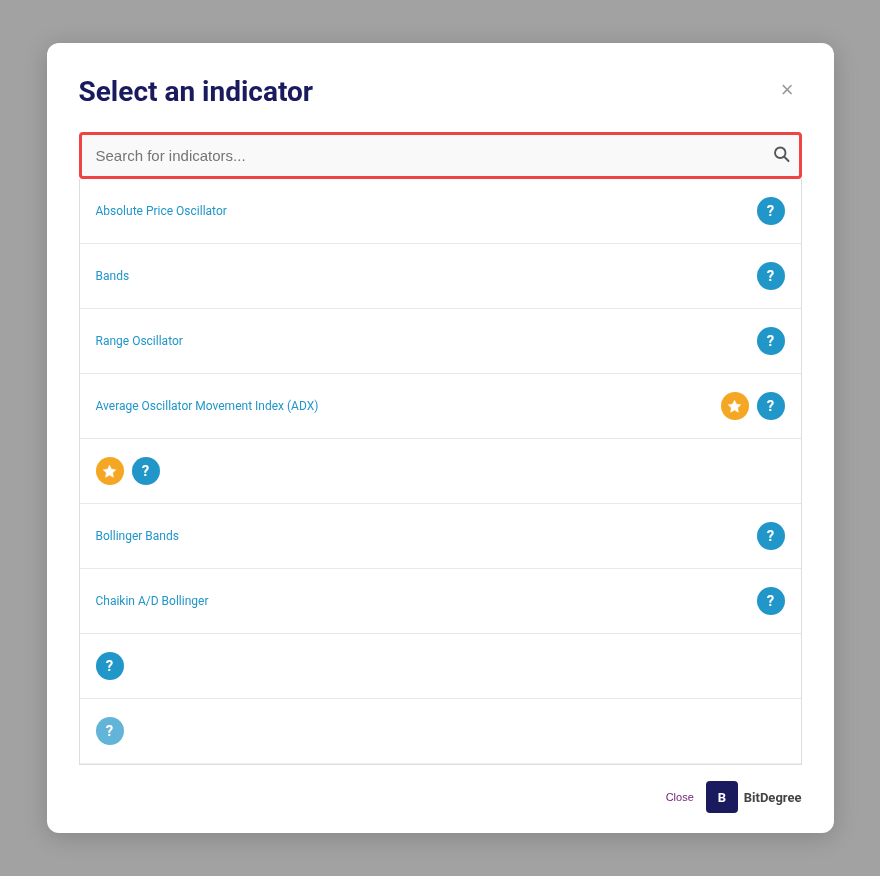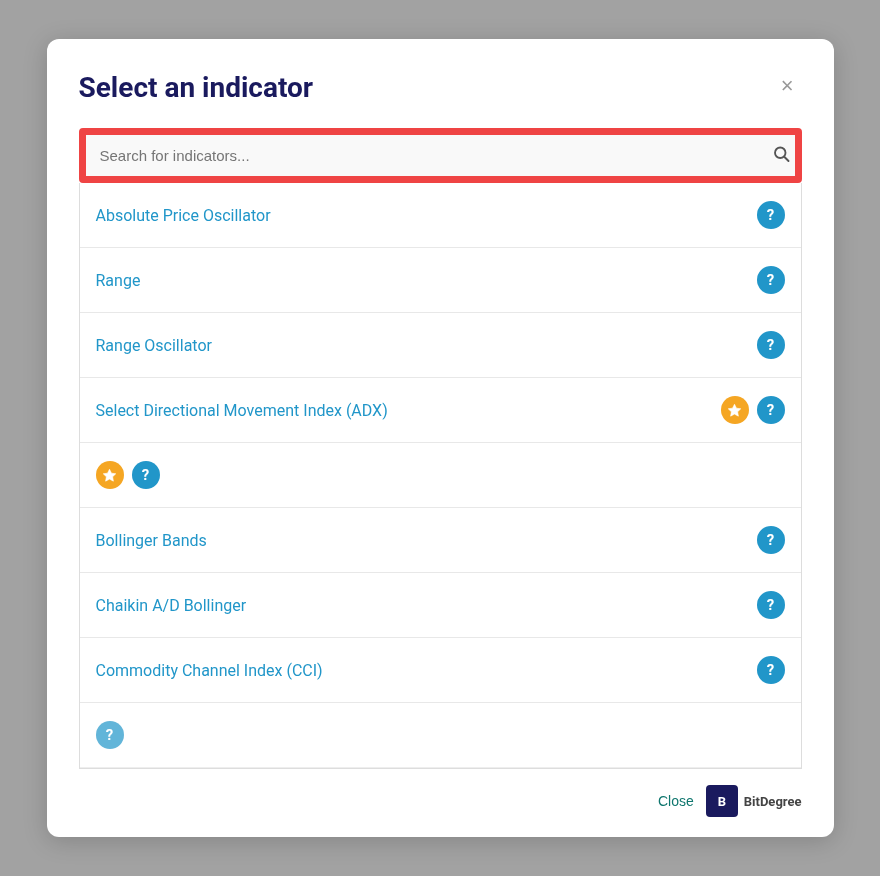--- a/index.html
+++ b/index.html
@@ -62,21 +62,21 @@
     }
 
     .search-container {
       position: relative;
       margin-bottom: 0;
     }
 
     .search-input {
       width: 100%;
       padding: 12px 40px 12px 14px;
-      border: 7px solid #ef4444;
+      border: 3px solid #ef4444;
       border-radius: 4px;
       font-size: 15px;
       color: #888;
       background: #f9f9f9;
       outline: none;
     }
 
     .search-icon-btn {
       position: absolute;
       right: 12px;
@@ -101,21 +101,21 @@
       display: flex;
       align-items: center;
       justify-content: space-between;
       padding: 18px 16px;
       border-bottom: 1px solid #e8e8e8;
       cursor: pointer;
       background: #fff;
     }
 
     .list-item-name {
-      font-size: 16px;
+      font-size: 12px;
       color: #2196c9;
       font-weight: 400;
     }
 
     .item-actions {
       display: flex;
       align-items: center;
       gap: 8px;
     }
 
@@ -150,22 +150,22 @@
       display: flex;
       justify-content: flex-end;
       align-items: center;
       padding: 16px 0 20px 0;
     }
 
     .close-btn-footer {
       background: none;
       border: none;
       cursor: pointer;
-      font-size: 14px;
-      color: #0f766e;
+      font-size: 11px;
+      color: #701a75;
       font-weight: 500;
     }
 
     .bitdegree-badge {
       display: flex;
       align-items: center;
       gap: 6px;
       margin-left: 12px;
     }
 
@@ -226,37 +226,37 @@
 
       <div class="list-item">
             <span class="list-item-name">Absolute Price Oscillator</span>
             <div class="item-actions">
               <div class="help-icon">
                 <span style="font-size:15px;font-weight:700;line-height:1;">?</span>
               </div>
             </div>
           </div>
           <div class="list-item">
-            <span class="list-item-name">Range</span>
+            <span class="list-item-name">Bands</span>
             <div class="item-actions">
               <div class="help-icon">
                 <span style="font-size:15px;font-weight:700;line-height:1;">?</span>
               </div>
             </div>
           </div>
           <div class="list-item">
             <span class="list-item-name">Range Oscillator</span>
             <div class="item-actions">
               <div class="help-icon">
                 <span style="font-size:15px;font-weight:700;line-height:1;">?</span>
               </div>
             </div>
           </div>
           <div class="list-item">
-            <span class="list-item-name">Select Directional Movement Index (ADX)</span>
+            <span class="list-item-name">Average Oscillator Movement Index (ADX)</span>
             <div class="item-actions">
               <div class="star-icon">
                 <svg width="15" height="15" viewBox="0 0 24 24" fill="white" stroke="white" stroke-width="1">
       <polygon points="12,2 15.09,8.26 22,9.27 17,14.14 18.18,21.02 12,17.77 5.82,21.02 7,14.14 2,9.27 8.91,8.26"></polygon>
     </svg>
               </div>
               <div class="help-icon">
                 <span style="font-size:15px;font-weight:700;line-height:1;">?</span>
               </div>
             </div>
@@ -283,21 +283,20 @@
           </div>
           <div class="list-item">
             <span class="list-item-name">Chaikin A/D Bollinger</span>
             <div class="item-actions">
               <div class="help-icon">
                 <span style="font-size:15px;font-weight:700;line-height:1;">?</span>
               </div>
             </div>
           </div>
           <div class="list-item">
-            <span class="list-item-name">Commodity Channel Index (CCI)</span>
             <div class="item-actions">
               <div class="help-icon">
                 <span style="font-size:15px;font-weight:700;line-height:1;">?</span>
               </div>
             </div>
           </div>
           <div class="list-item partial-item">
             <div class="item-actions">
               <div class="help-icon">
                 <span style="font-size:15px;font-weight:700;line-height:1;">?</span>

